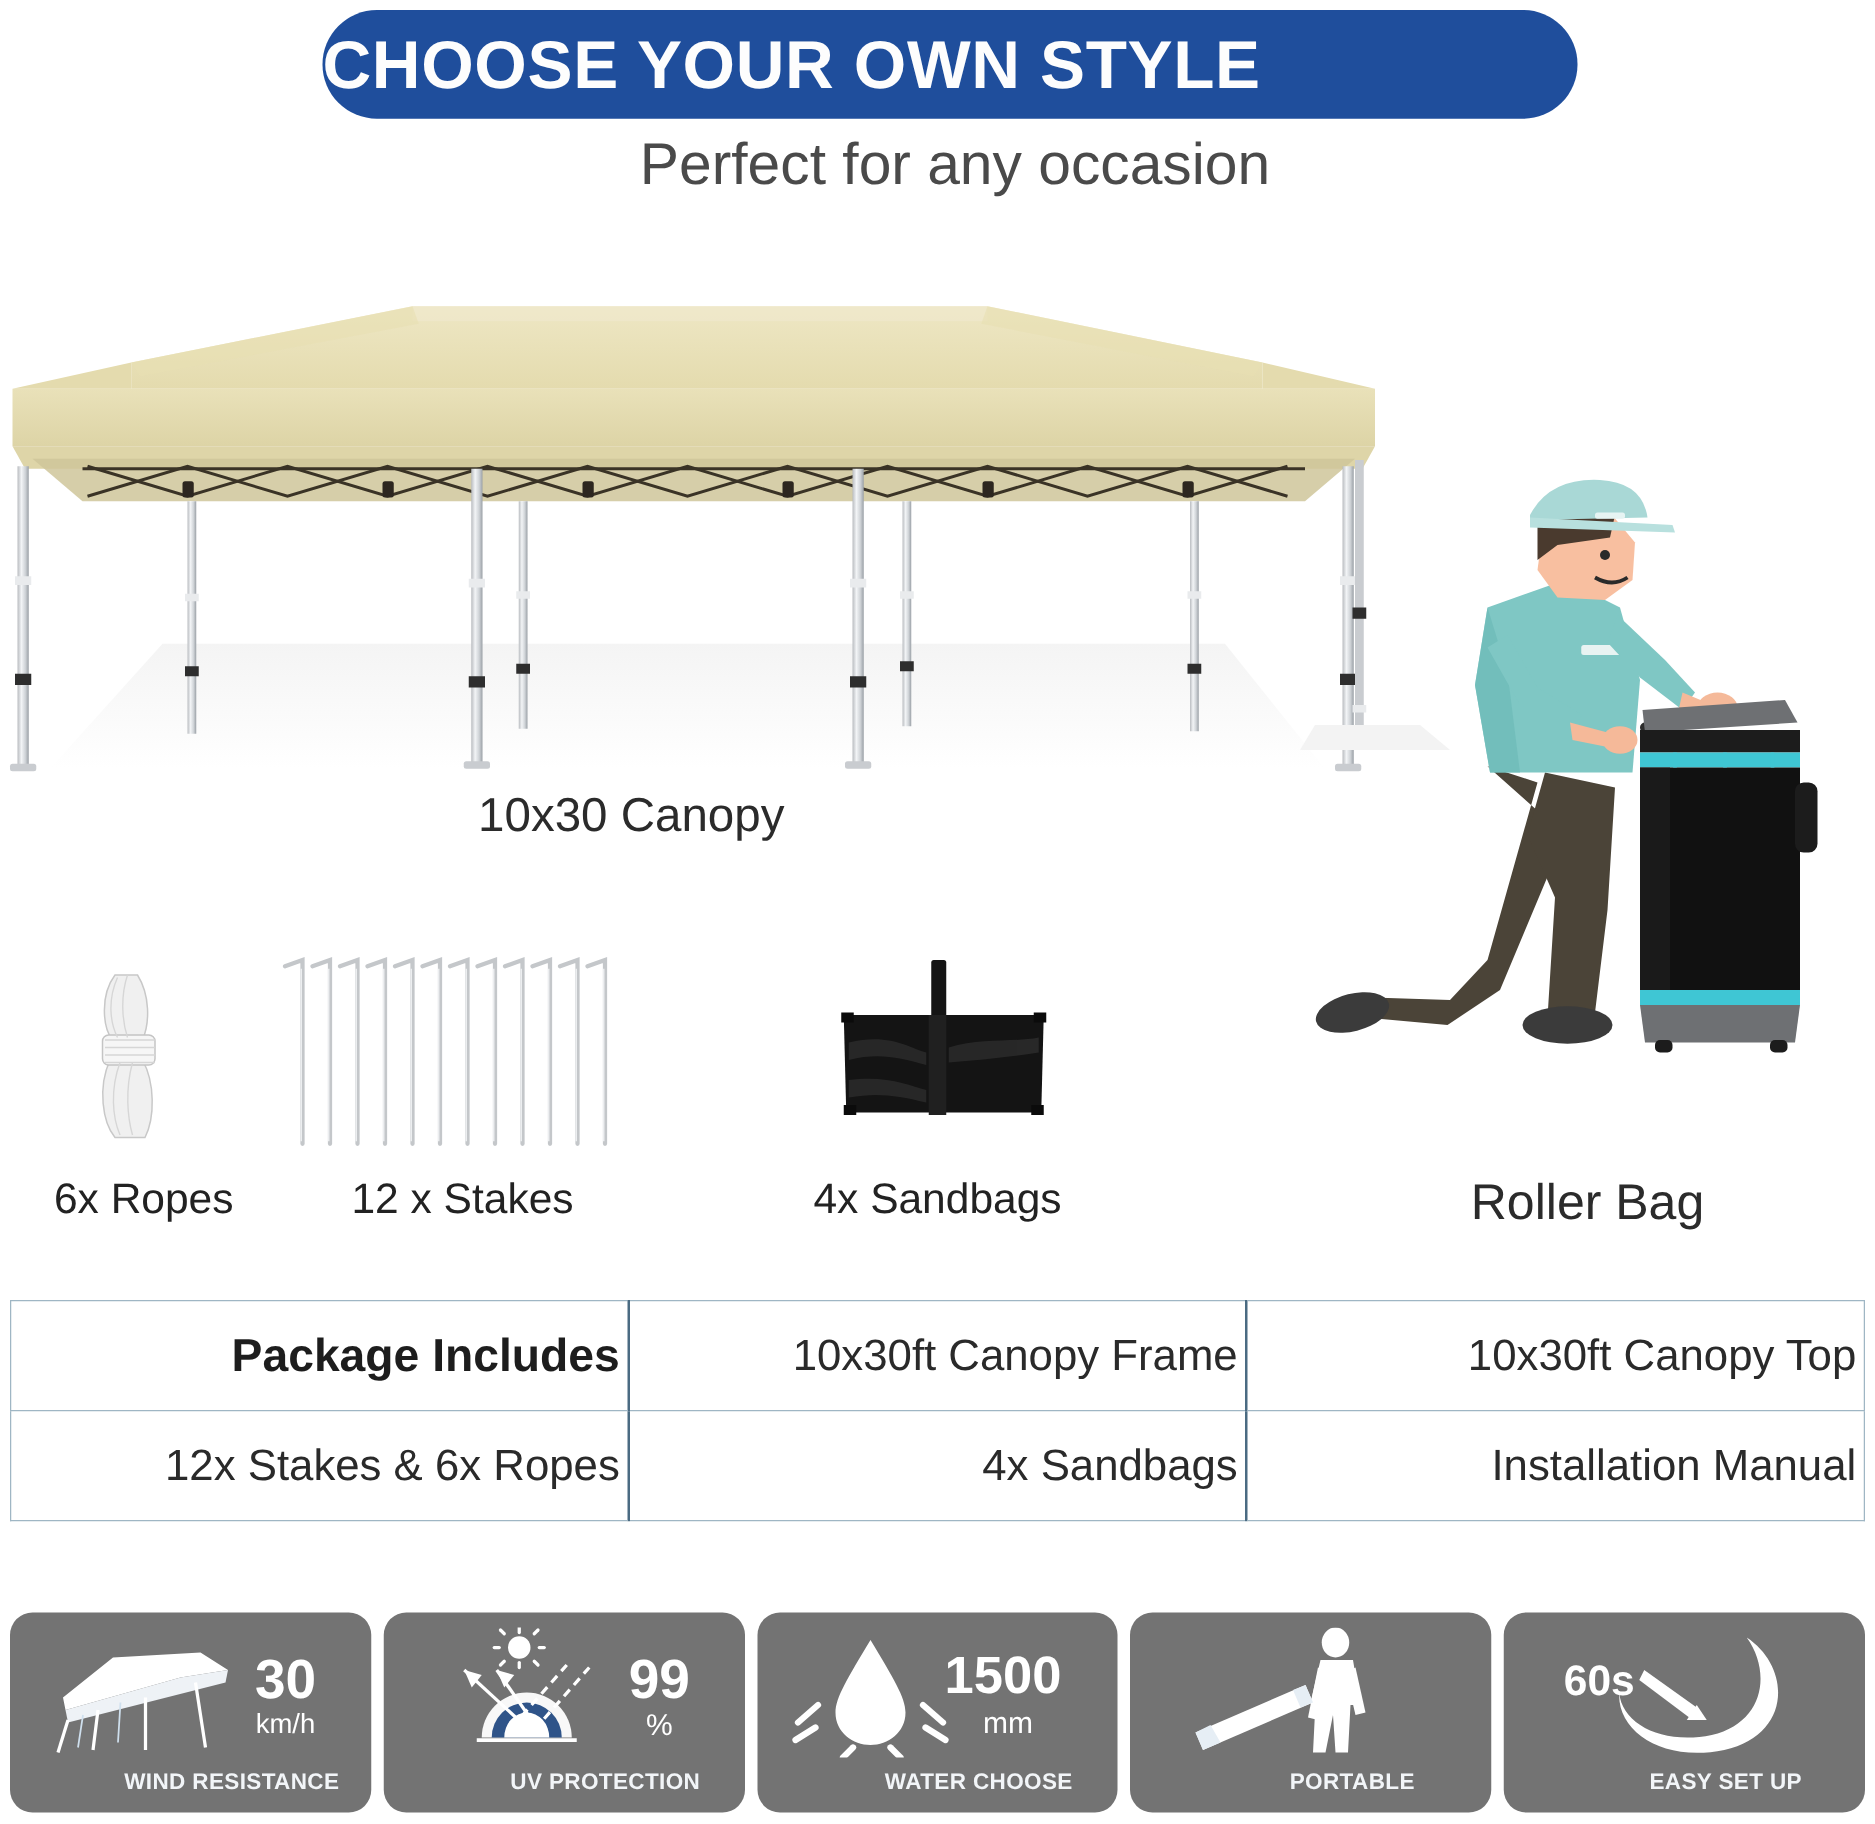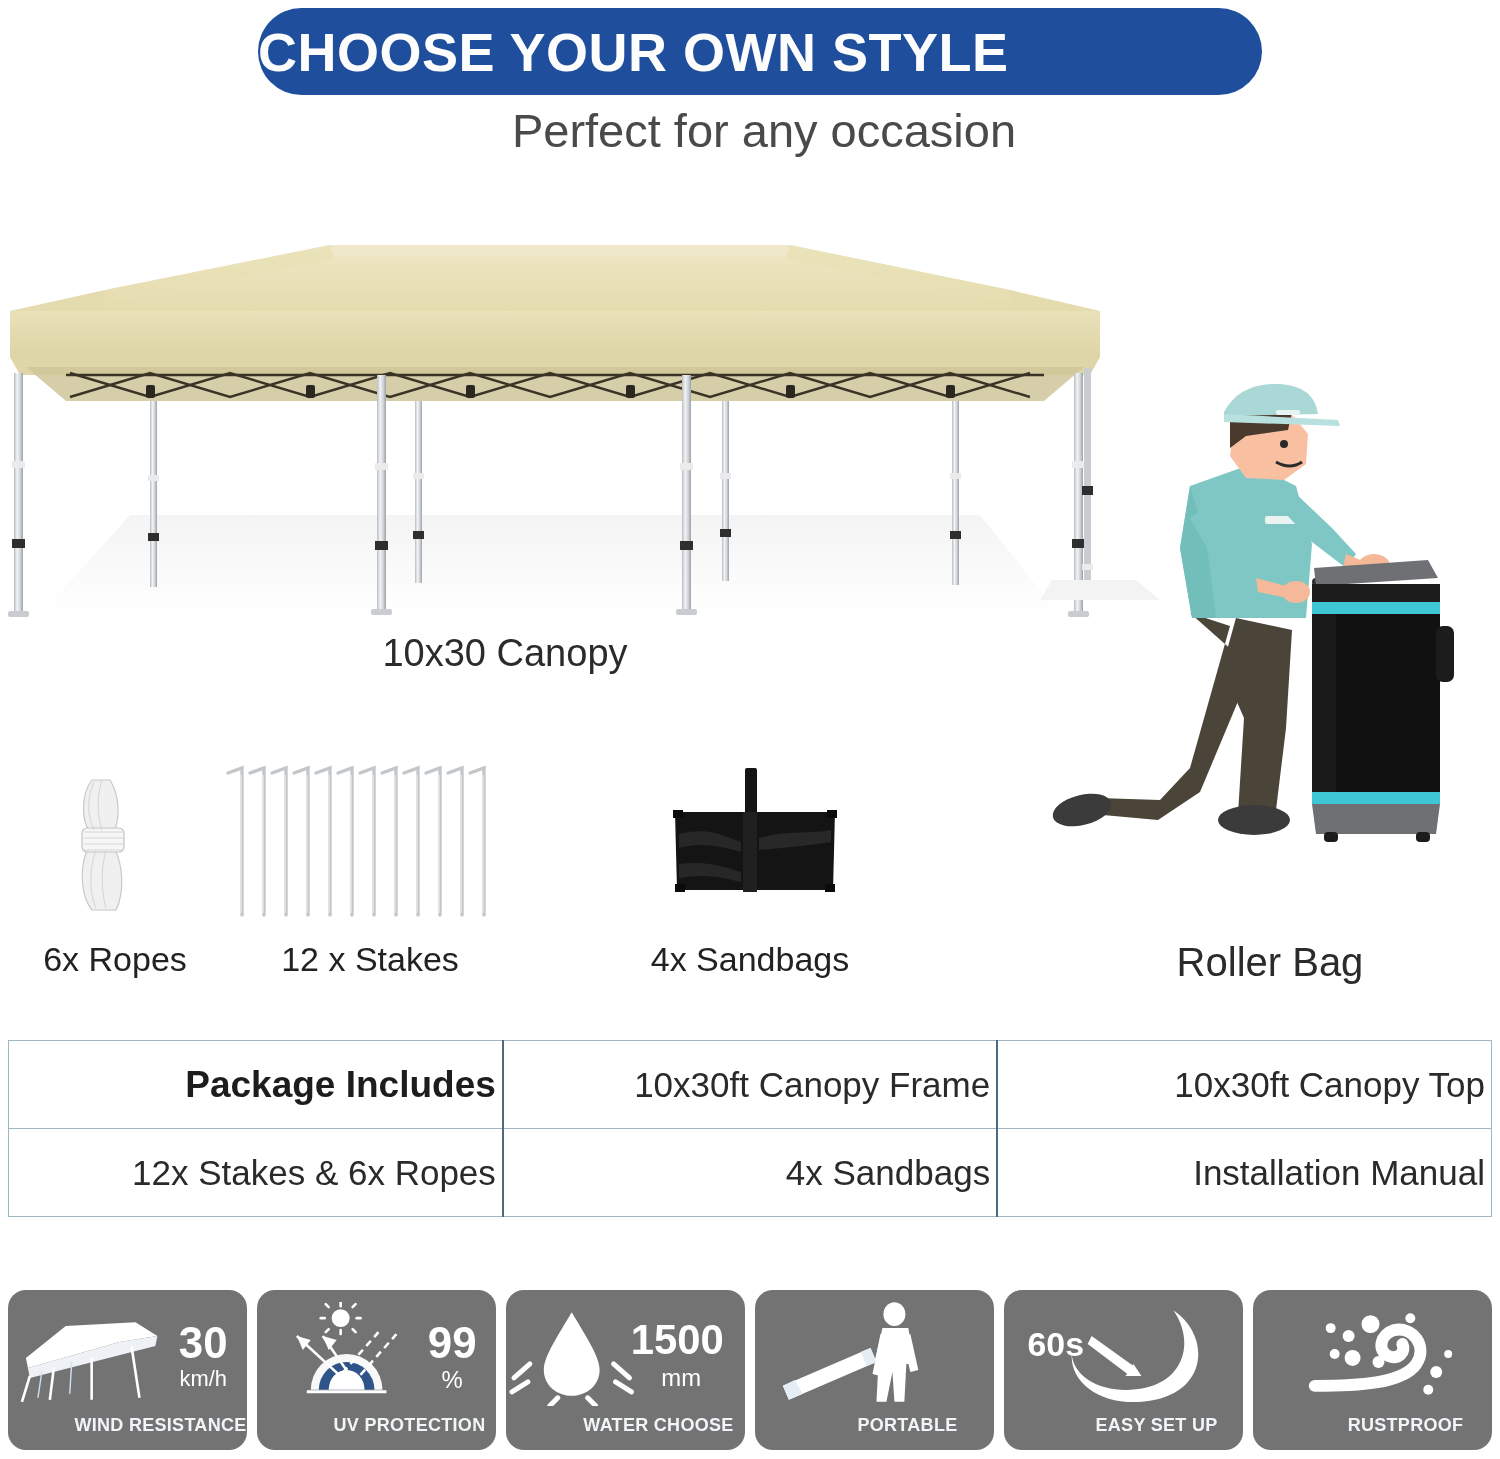--- a/index.html
+++ b/index.html
@@ -447,33 +447,15 @@
     <div class="badge">
       <svg class="badge-art" viewBox="0 0 240 104">
         <path d="M170,8 C206,32 206,86 152,98 C104,108 66,84 68,52 C70,78 104,94 142,86 C184,76 190,36 170,8 Z" fill="#ffffff"></path>
         <path d="M88,34 L130,64 L124,72 L84,42 Z" fill="#ffffff"></path>
         <polygon points="130,62 138,74 122,74" fill="#ffffff"></polygon>
         <text x="52" y="54" font-family="Liberation Sans, sans-serif" font-size="34" font-weight="bold" fill="#ffffff" text-anchor="middle">60s</text>
       </svg>
       <div class="badge-label">EASY SET UP</div>
     </div>
 
-    <div class="badge">
-      <svg class="badge-art" viewBox="0 0 240 104">
-        <path d="M62,84 C104,84 150,82 164,62 C176,44 160,24 142,28 C128,32 124,48 136,54 C146,58 154,50 150,42" stroke="#ffffff" stroke-width="12" fill="none" stroke-linecap="round"></path>
-        <g fill="#ffffff">
-          <circle cx="118" cy="22" r="9"></circle>
-          <circle cx="96" cy="34" r="6"></circle>
-          <circle cx="78" cy="26" r="5"></circle>
-          <circle cx="100" cy="56" r="8"></circle>
-          <circle cx="82" cy="52" r="5"></circle>
-          <circle cx="126" cy="60" r="6"></circle>
-          <circle cx="184" cy="70" r="6"></circle>
-          <circle cx="196" cy="52" r="4"></circle>
-          <circle cx="176" cy="88" r="5"></circle>
-          <circle cx="158" cy="16" r="5"></circle>
-        </g>
-      </svg>
-      <div class="badge-label">RUSTPROOF</div>
-    </div>
 
   </div>
 </div>
 
 </body></html>

